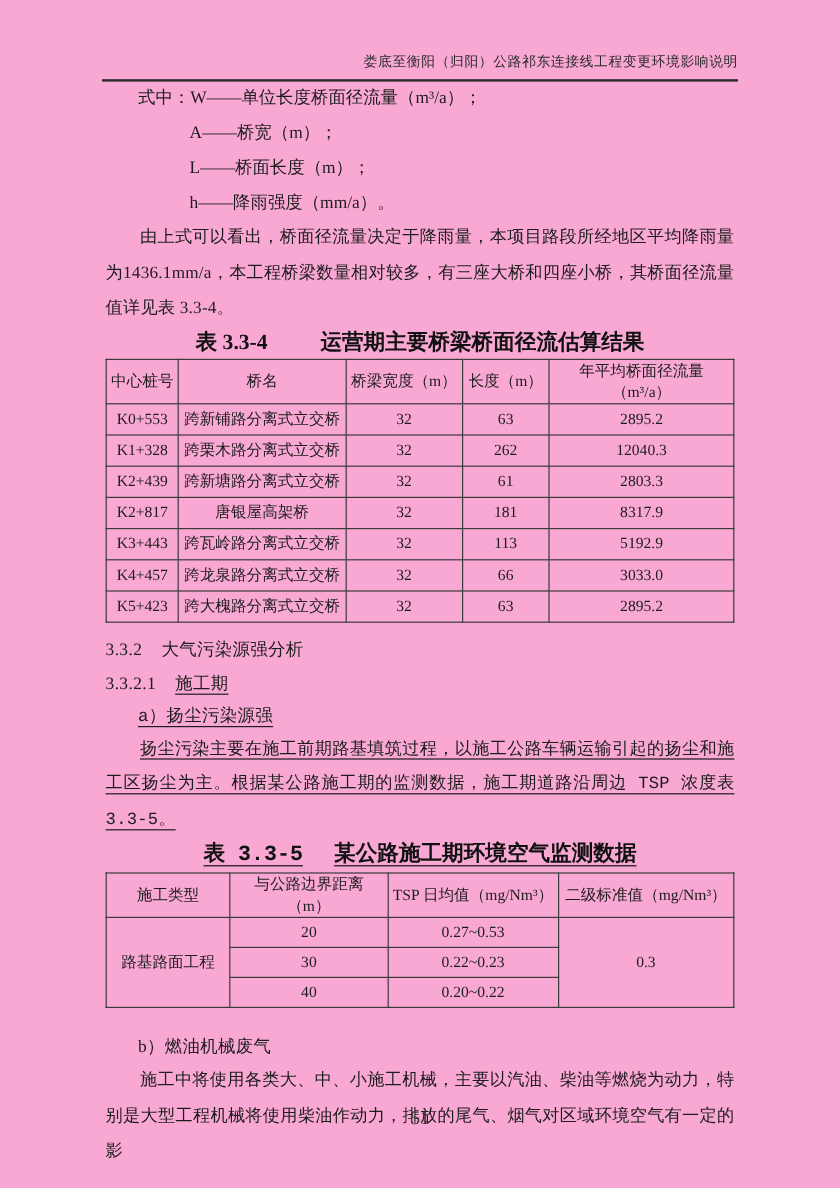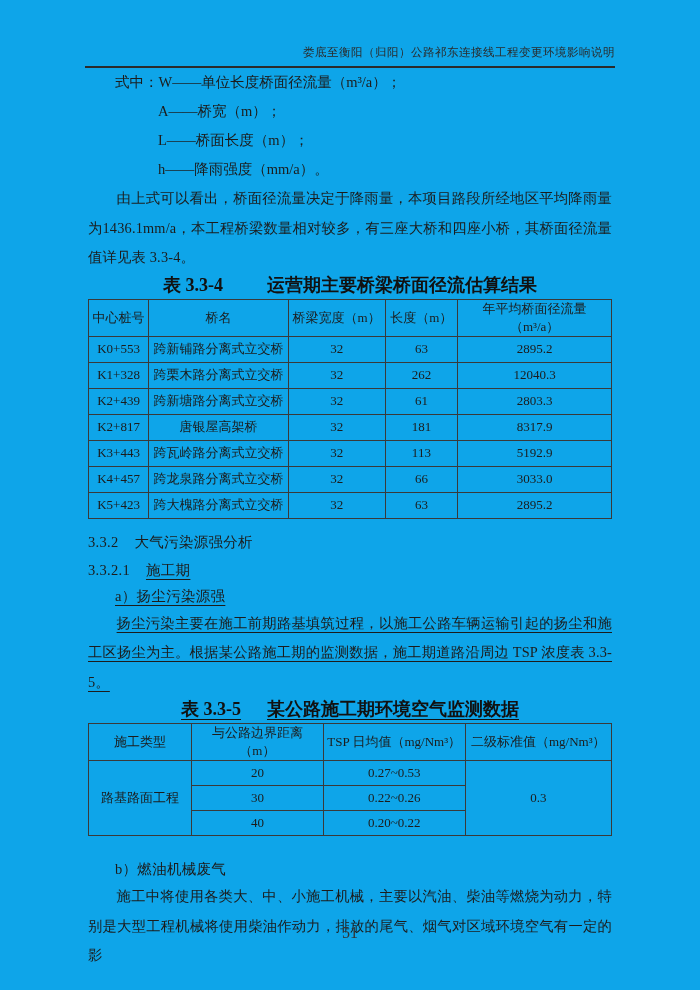--- a/index.html
+++ b/index.html
@@ -1,20 +1,20 @@
 <!DOCTYPE html>
 <html lang="zh"><head>
 <meta charset="utf-8">
 <style>
   html, body { margin: 0; padding: 0; background: #ffffff; }
   .page {
     position: relative;
     width: 700px;
     height: 990px;
-    background: #0ea5e9;
+    background: #f9a8d4;
     font-family: "Liberation Serif", "DejaVu Serif", serif;
     color: #1c1c1c;
     overflow: hidden;
     box-sizing: border-box;
   }
   
   .doc-header {
     margin: 0 85px;
     padding-top: 45px;
     padding-bottom: 6px;
@@ -38,21 +38,21 @@
   .formula-line.first { padding-left: 27px; }
 
   .para {
     margin: 0;
     font-size: 14.3px;
     line-height: 29.5px;
     text-align: justify;
     text-indent: 2em;
     letter-spacing: 0.2px;
   }
-  .u-line { text-decoration: underline; text-underline-offset: 4px; text-decoration-thickness: 1px; }
+  .u-line { text-decoration: underline; text-underline-offset: 4px; text-decoration-thickness: 1px; font-family: Liberation Mono, monospace; }
 
   .table-title {
     margin: 2px 0 4px;
     text-align: center;
     font-size: 18px;
     font-weight: bold;
     line-height: 20px;
     color: #111;
   }
   .title-gap-wide { display: inline-block; width: 44px; }
@@ -237,21 +237,21 @@
       </thead>
       <tbody>
         <tr>
           <td rowspan="3">路基路面工程</td>
           <td>20</td>
           <td>0.27~0.53</td>
           <td rowspan="3">0.3</td>
         </tr>
         <tr>
           <td>30</td>
-          <td>0.22~0.26</td>
+          <td>0.22~0.23</td>
         </tr>
         <tr>
           <td>40</td>
           <td>0.20~0.22</td>
         </tr>
       </tbody>
     </table>
 
     <div class="sub-heading hb">b）燃油机械废气</div>
 

